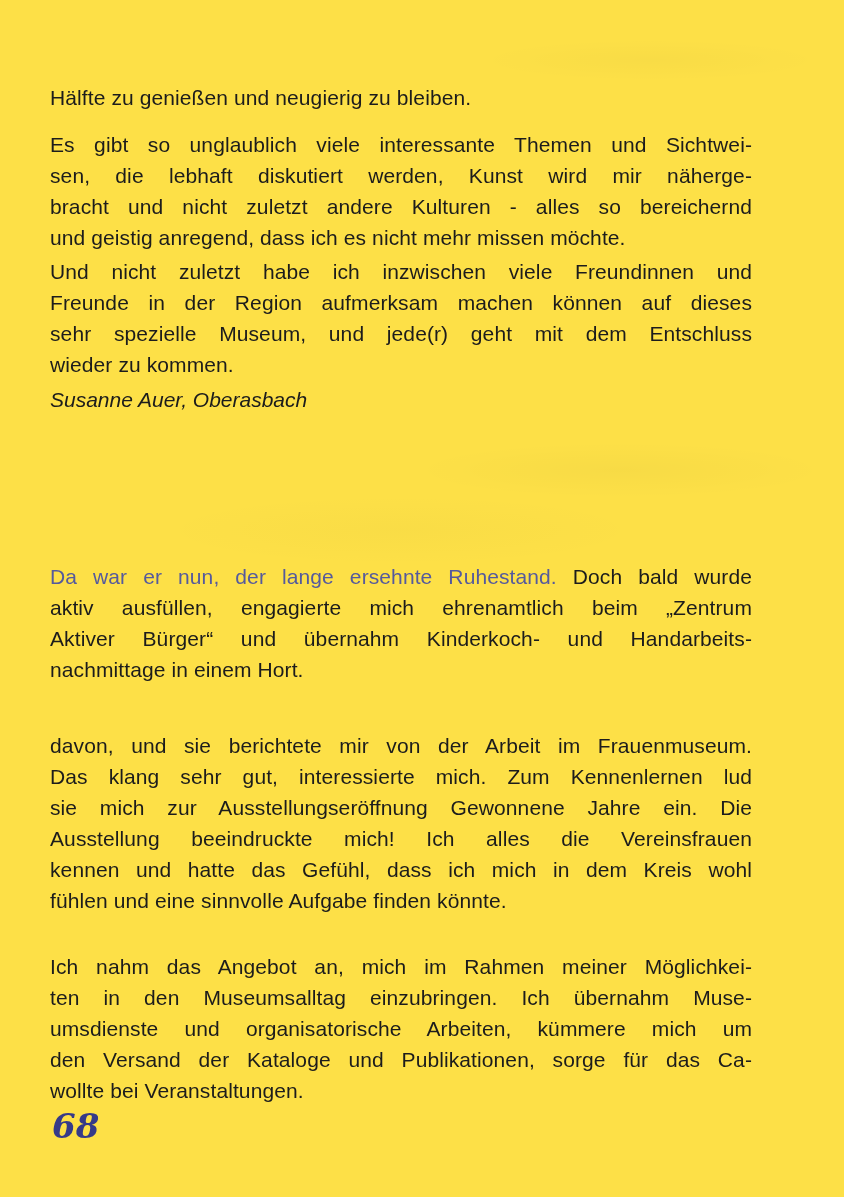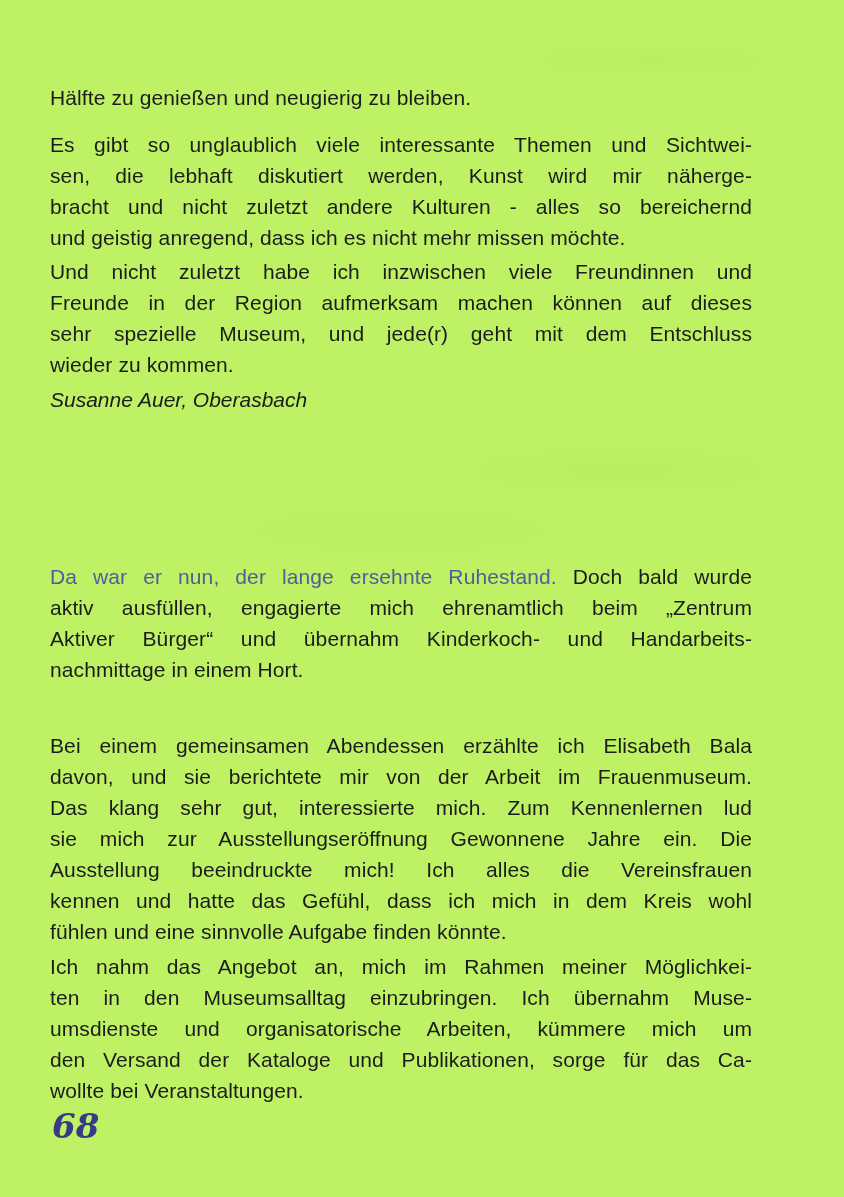--- a/index.html
+++ b/index.html
@@ -4,21 +4,21 @@
 <style>
   html, body {
     margin: 0;
     padding: 0;
     background: #ffffff;
   }
   .page {
     position: relative;
     width: 844px;
     height: 1197px;
-    background: #bef264;
+    background: #fde047;
     overflow: hidden;
     font-family: "Liberation Sans", sans-serif;
     color: #1c1c1c;
   }
   
   .page::before {
     content: "";
     position: absolute;
     inset: 0;
     background:
@@ -100,21 +100,20 @@
   <div class="para" style="top:561px">
     <div class="line">
       <span class="accent italic">Da war er nun</span><span class="accent">, der lange ersehnte Ruhestand.</span><span> Doch bald wurde</span>
     </div>
     <div class="line">aktiv ausfüllen, engagierte mich ehrenamtlich beim „Zentrum</div>
     <div class="line">Aktiver Bürger“ und übernahm Kinderkoch- und Handarbeits-</div>
     <div class="line line-last">nachmittage in einem Hort.</div>
   </div>
 
   <div class="para" style="top:730px">
-    <div class="line">Bei einem gemeinsamen Abendessen erzählte ich Elisabeth Bala</div>
     <div class="line">davon, und sie berichtete mir von der Arbeit im Frauenmuseum.</div>
     <div class="line">Das klang sehr gut, interessierte mich. Zum Kennenlernen lud</div>
     <div class="line">
       <span>sie mich zur Ausstellungseröffnung </span><span class="italic">Gewonnene Jahre</span><span> ein. Die</span>
     </div>
     <div class="line">Ausstellung beeindruckte mich! Ich alles die Vereinsfrauen</div>
     <div class="line">kennen und hatte das Gefühl, dass ich mich in dem Kreis wohl</div>
     <div class="line line-last">fühlen und eine sinnvolle Aufgabe finden könnte.</div>
   </div>
 

